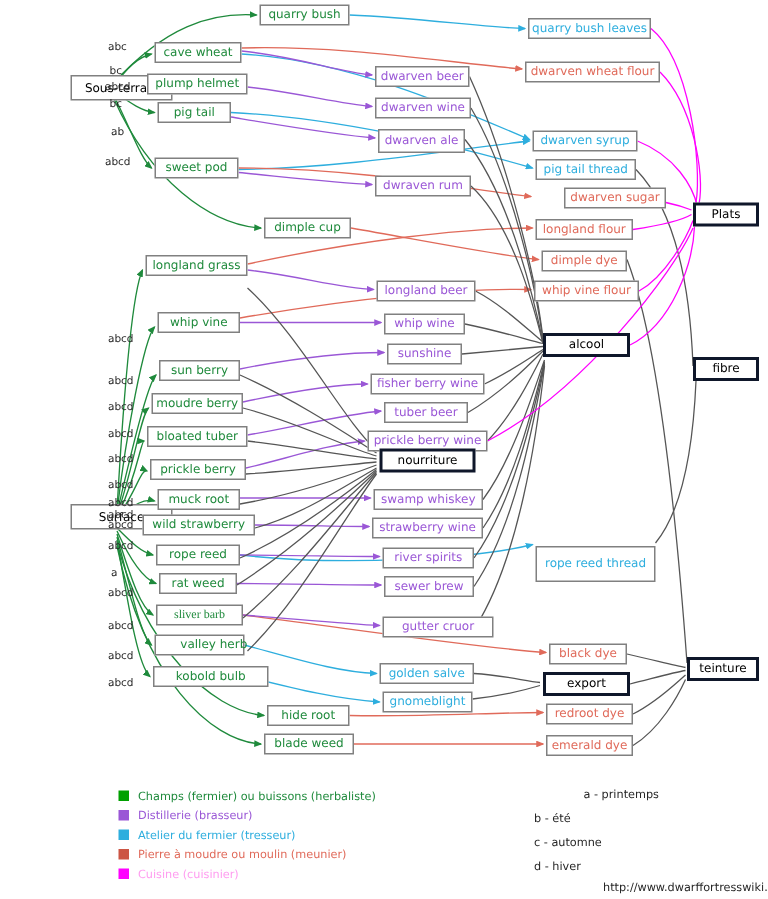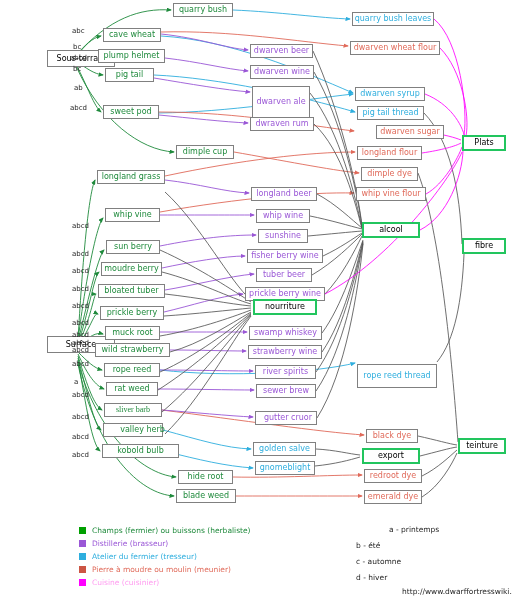--- a/index.html
+++ b/index.html
@@ -2,21 +2,21 @@
 <html><head>
 <meta charset="utf-8">
 <style>
   html,body{margin:0;padding:0;background:#ffffff;}
   body{font-family:"DejaVu Sans","Liberation Sans",sans-serif;}
   #root{position:relative;width:512px;height:599px;overflow:hidden;background:#fff;}
   svg#edges{position:absolute;left:0;top:0;width:512px;height:599px;}
   .node{position:absolute;box-sizing:border-box;border:1px solid #808080;background:#ffffff;
         display:flex;align-items:center;justify-content:center;white-space:nowrap;
         font-size:8px;line-height:1;padding:0 4px;}
-  .node.bold{border:2px solid #22c55e;color:#000;font-size:8px;}
+  .node.bold{border:2px solid #0f172a;color:#000;font-size:8px;}
   .c-green{color:#1f8a3c;}
   .c-purple{color:#9a57d6;}
   .c-blue{color:#2eaede;}
   .c-red{color:#e06a5a;}
   .c-black{color:#000000;margin-left:39px;}
   .elabel{position:absolute;font-size:7px;color:#262626;white-space:nowrap;line-height:1;}
   .lgrow{position:absolute;display:flex;align-items:center;gap:6px;font-size:7.5px;padding-left:47px;}
   .swatch{width:7px;height:7px;display:inline-block;}
   .season{position:absolute;font-size:7.5px;color:#262626;white-space:nowrap;}
   .url{position:absolute;font-size:7.5px;color:#262626;white-space:nowrap;}
@@ -247,21 +247,21 @@
     </div>
   <div class="node c-red" style="left:350px;top:41px;width:90px;height:14px;">
       <span>dwarven wheat flour</span>
     </div>
   <div class="node c-purple" style="left:250px;top:44px;width:63px;height:14px;">
       <span>dwarven beer</span>
     </div>
   <div class="node c-purple" style="left:250px;top:65px;width:64px;height:14px;">
       <span>dwarven wine</span>
     </div>
-  <div class="node c-purple" style="left:252px;top:86px;width:58px;height:32px;">
+  <div class="node c-purple" style="left:252px;top:86px;width:58px;height:16px;">
       <span>dwarven ale</span>
     </div>
   <div class="node c-blue" style="left:355px;top:87px;width:70px;height:14px;">
       <span>dwarven syrup</span>
     </div>
   <div class="node c-blue" style="left:357px;top:106px;width:67px;height:14px;">
       <span>pig tail thread</span>
     </div>
   <div class="node c-purple" style="left:250px;top:117px;width:64px;height:14px;">
       <span>dwraven rum</span>
@@ -304,21 +304,21 @@
     </div>
   <div class="node c-purple" style="left:255px;top:365px;width:61px;height:14px;">
       <span>river spirits</span>
     </div>
   <div class="node c-purple" style="left:256px;top:384px;width:60px;height:14px;">
       <span>sewer brew</span>
     </div>
   <div class="node c-blue" style="left:357px;top:364px;width:80px;height:24px;">
       <span>rope reed thread</span>
     </div>
-  <div class="node c-purple" style="left:255px;top:411px;width:62px;height:14px;justify-content:flex-end;">
+  <div class="node c-purple" style="left:255px;top:411px;width:74px;height:14px;">
       <span>gutter cruor</span>
     </div>
   <div class="node c-red" style="left:366px;top:429px;width:52px;height:14px;">
       <span>black dye</span>
     </div>
   <div class="node c-blue" style="left:253px;top:442px;width:63px;height:14px;">
       <span>golden salve</span>
     </div>
   <div class="node c-blue" style="left:255px;top:461px;width:60px;height:14px;">
       <span>gnomeblight</span>

